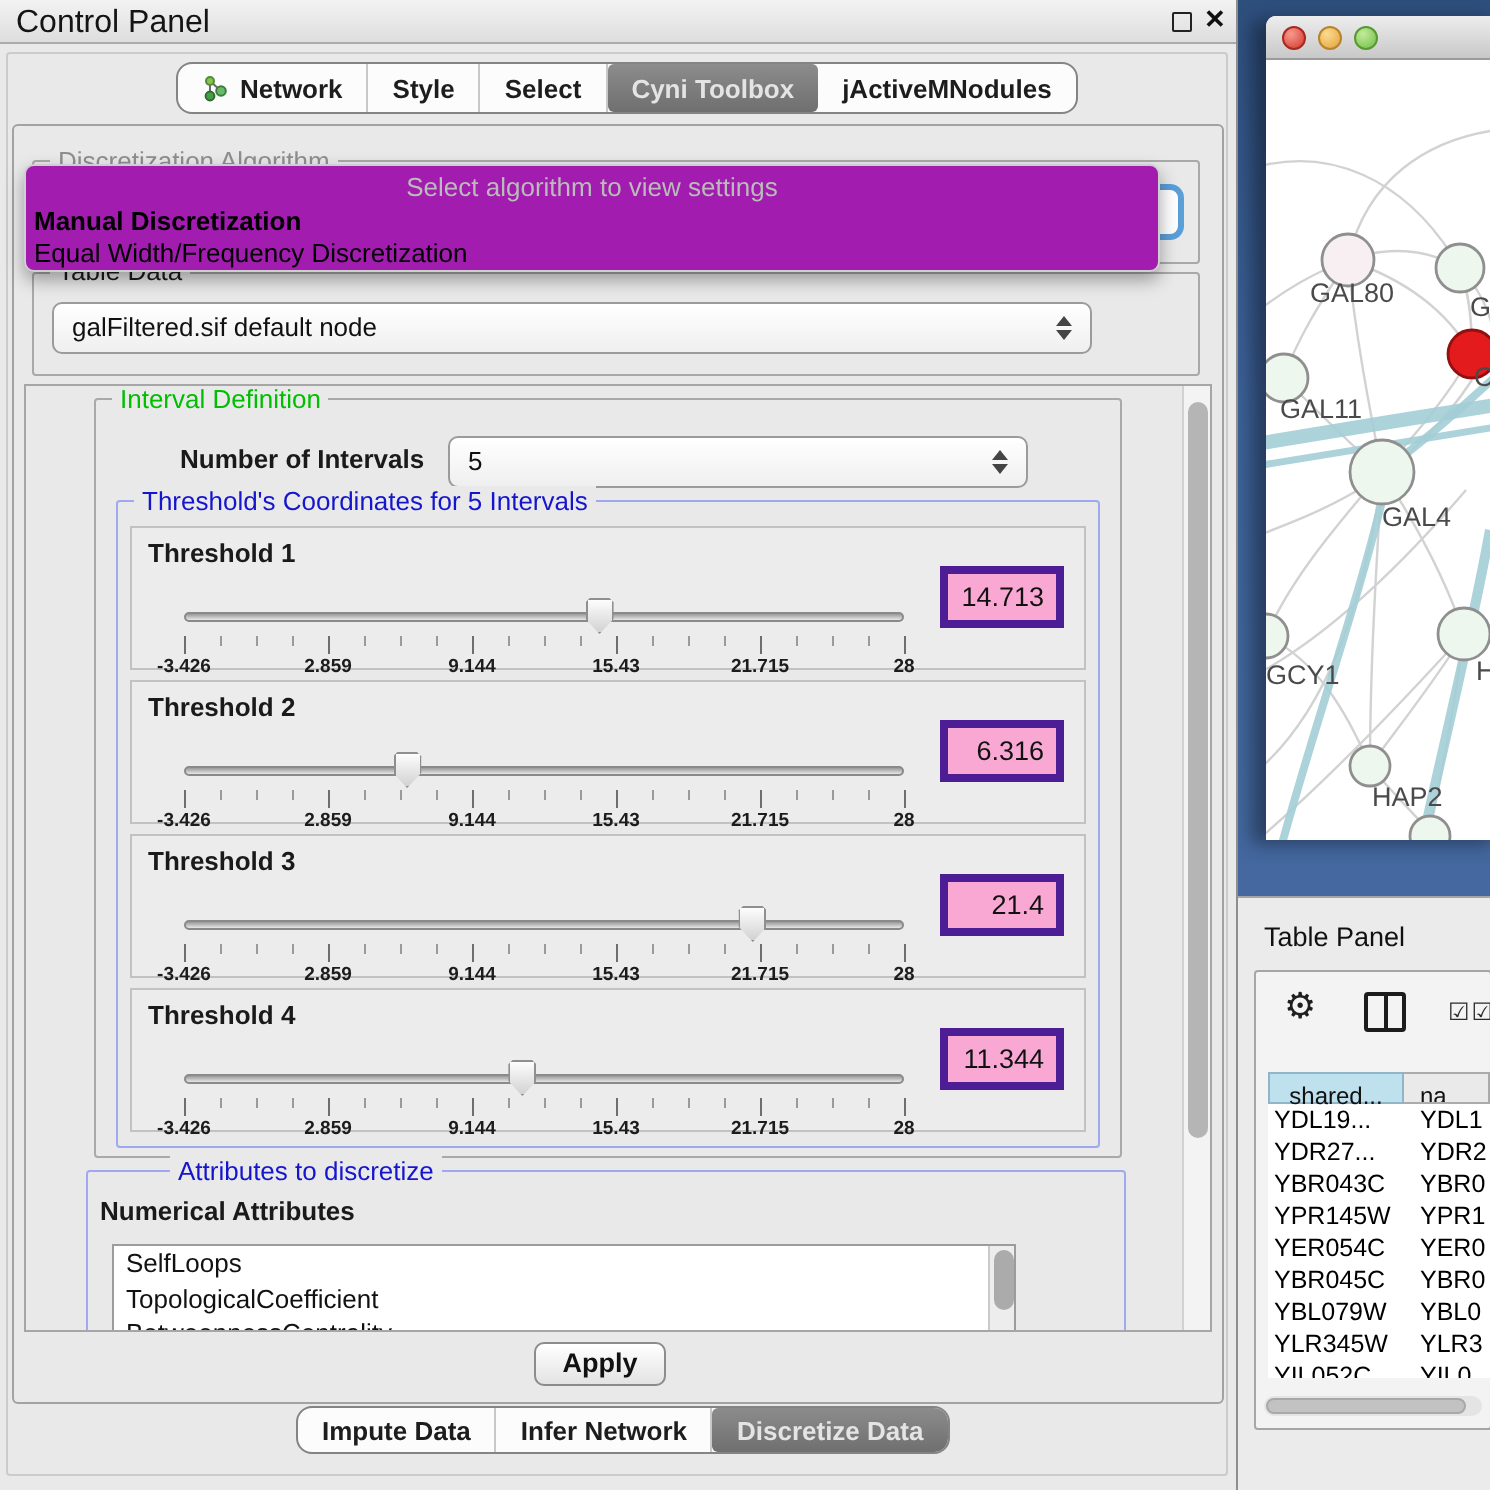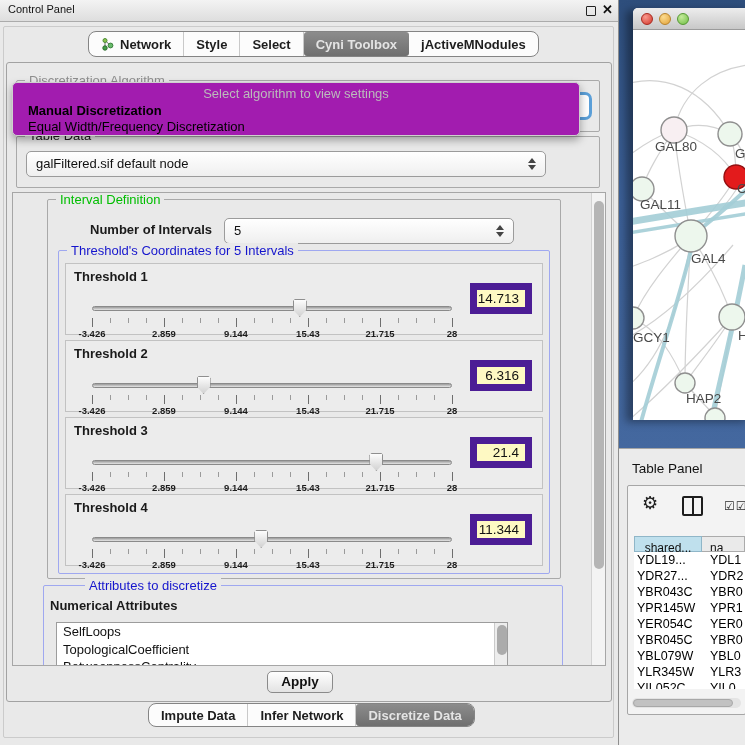--- a/index.html
+++ b/index.html
@@ -2,21 +2,21 @@
 <html style="--title_green: #00BE00; --title_blue: #1515CD; --focus_blue: #5B9FD8; --desktop_blue: #3F649C; --node_red: #E31B1C; --header_blue: #BFE0ED;"><head>
 <meta charset="utf-8">
 <style>
   * { margin:0; padding:0; box-sizing:border-box; }
   html,body { width:745px; height:745px; overflow:hidden; }
   body { position:relative; background:#E9E9E9; font-family:"Liberation Sans", sans-serif; color:#1a1a1a; }
 
   
   .titlebar { position:absolute; left:0; top:0; width:618px; height:22px;
     background:linear-gradient(#F3F3F3,#DEDEDE); border-bottom:1px solid #ABABAB; }
-  .titlebar .tb-text { position:absolute; left:8px; top:3px; font-size:11px; color:#141414; }
+  .titlebar .tb-text { position:absolute; left:8px; top:3px; font-size:16px; color:#141414; }
   .float-ic { position:absolute; left:586px; top:6px; width:10px; height:10px; border:1.6px solid #222; border-radius:1px; }
   .close-ic { position:absolute; left:602px; top:2px; font-size:13px; font-weight:bold; color:#111; }
 
   .tabs { position:absolute; display:flex; align-items:stretch; background:#FCFCFC;
     border:1.5px solid #848484; border-radius:8px; height:26px; overflow:hidden; }
   #top-tabs { left:88px; top:31px; }
   #bottom-tabs { left:148px; top:703px; height:24px; }
   .tab { display:flex; align-items:center; padding:0 12px; font-size:13px; font-weight:bold; color:#1d1d1d;
     border-right:1px solid #C9C9C9; white-space:nowrap; }
   .tab:last-child { border-right:none; }
@@ -32,21 +32,21 @@
 
   .disc-group { left:16px; top:80px; width:584px; height:52px; }
   .disc-group .gtitle { color:#8E8E8E; }
 
   .focus-combo { position:absolute; left:24px; top:92px; width:568px; height:28px;
     background:#fff; border:3px solid var(--focus_blue); border-radius:7px; z-index:10; }
 
   .dd-overlay { position:absolute; left:12px; top:82px; width:568px; height:54px; background:#a21caf;
     border:1px solid #CFCFCF; border-radius:5px; box-shadow:0 4px 9px rgba(0,0,0,.35); z-index:50; overflow:hidden; }
   .dd-hint { text-align:center; font-size:13px; color:#BBBBBB; line-height:18px; padding-top:2px; }
-  .dd-opt { font-size:13px; color:#000; line-height:16px; padding-left:15px; }
+  .dd-opt { font-size:13px; color:#000; line-height:16px; padding-left:4px; }
   .dd-opt.bold { font-weight:bold; }
 
   .tabledata-group { left:16px; top:136px; width:584px; height:52px; }
   .tabledata-group .gtitle { color:#1c1c1c; top:-9px; }
 
   .combo { position:absolute; background:linear-gradient(#FFFFFF,#EFEFEF); border:1px solid #9B9B9B;
     border-radius:5px; font-size:13px; color:#111; }
   .combo .cval { position:absolute; left:9px; top:4px; white-space:nowrap; }
   .spin { position:absolute; right:9px; top:50%; width:8px; height:12px; transform:translateY(-50%); }
   .spin::before { content:""; position:absolute; left:0; top:0; border-left:4px solid transparent; border-right:4px solid transparent; border-bottom:5px solid #444; }
@@ -73,22 +73,22 @@
     background:linear-gradient(#9A9A9A,#E6E6E6); }
   .thumb { position:absolute; top:5px; width:14px; height:18px; transform:translateX(-50%);
     background:linear-gradient(#FDFDFD,#D2D2D2); border:1px solid #8F8F8F;
     clip-path:polygon(15% 0%, 85% 0%, 100% 12%, 100% 58%, 50% 100%, 0% 58%, 0% 12%); }
   .ticks { position:absolute; left:0; right:0; top:24px; height:10px; }
   .ticks i { position:absolute; width:1px; background:#6E6E6E; top:0; }
   .ticks i.major { height:9px; }
   .ticks i.minor { height:5px; background:#9A9A9A; }
   .tick-labels { position:absolute; left:0; right:0; top:34px; height:12px; }
   .tick-labels span { position:absolute; transform:translateX(-50%); font-size:9.5px; font-weight:bold; color:#1c1c1c; white-space:nowrap; }
-  .th-value { position:absolute; left:404px; top:19px; width:62px; height:31px; background:#fef9c3;
-    border:7px solid #4c1d95; font-family:"Liberation Sans",sans-serif; font-size:13.5px; text-align:right; padding-right:6px; color:#111; }
+  .th-value { position:absolute; left:404px; top:19px; width:62px; height:31px; background:#f9a8d4;
+    border:4px solid #4c1d95; font-family:"Liberation Sans",sans-serif; font-size:13.5px; text-align:right; padding-right:6px; color:#111; }
 
   .attr-group { left:30px; top:392px; width:520px; height:112px; border-color:#9FA8F0; }
   .attr-group > .gtitle { color:var(--title_blue);margin-left:33px; }
   .attr-label { position:absolute; left:6px; top:12px; font-size:13px; font-weight:bold; }
   .attr-list { position:absolute; left:12px; top:36px; width:452px; height:70px; background:#fff; border:1px solid #9C9C9C; overflow:hidden; }
   .attr-item { font-size:13px; line-height:17.5px; padding-left:6px; color:#111; white-space:nowrap; }
   .attr-list .lscroll { position:absolute; right:0; top:0; bottom:0; width:13px; background:#EDEDED; border-left:1px solid #CACACA; }
   .attr-list .lthumb { position:absolute; left:1.5px; top:2px; width:10px; height:30px; background:#ABABAB; border-radius:5px; }
 
   .apply-btn { position:absolute; left:267px; top:671px; width:66px; height:22px;

